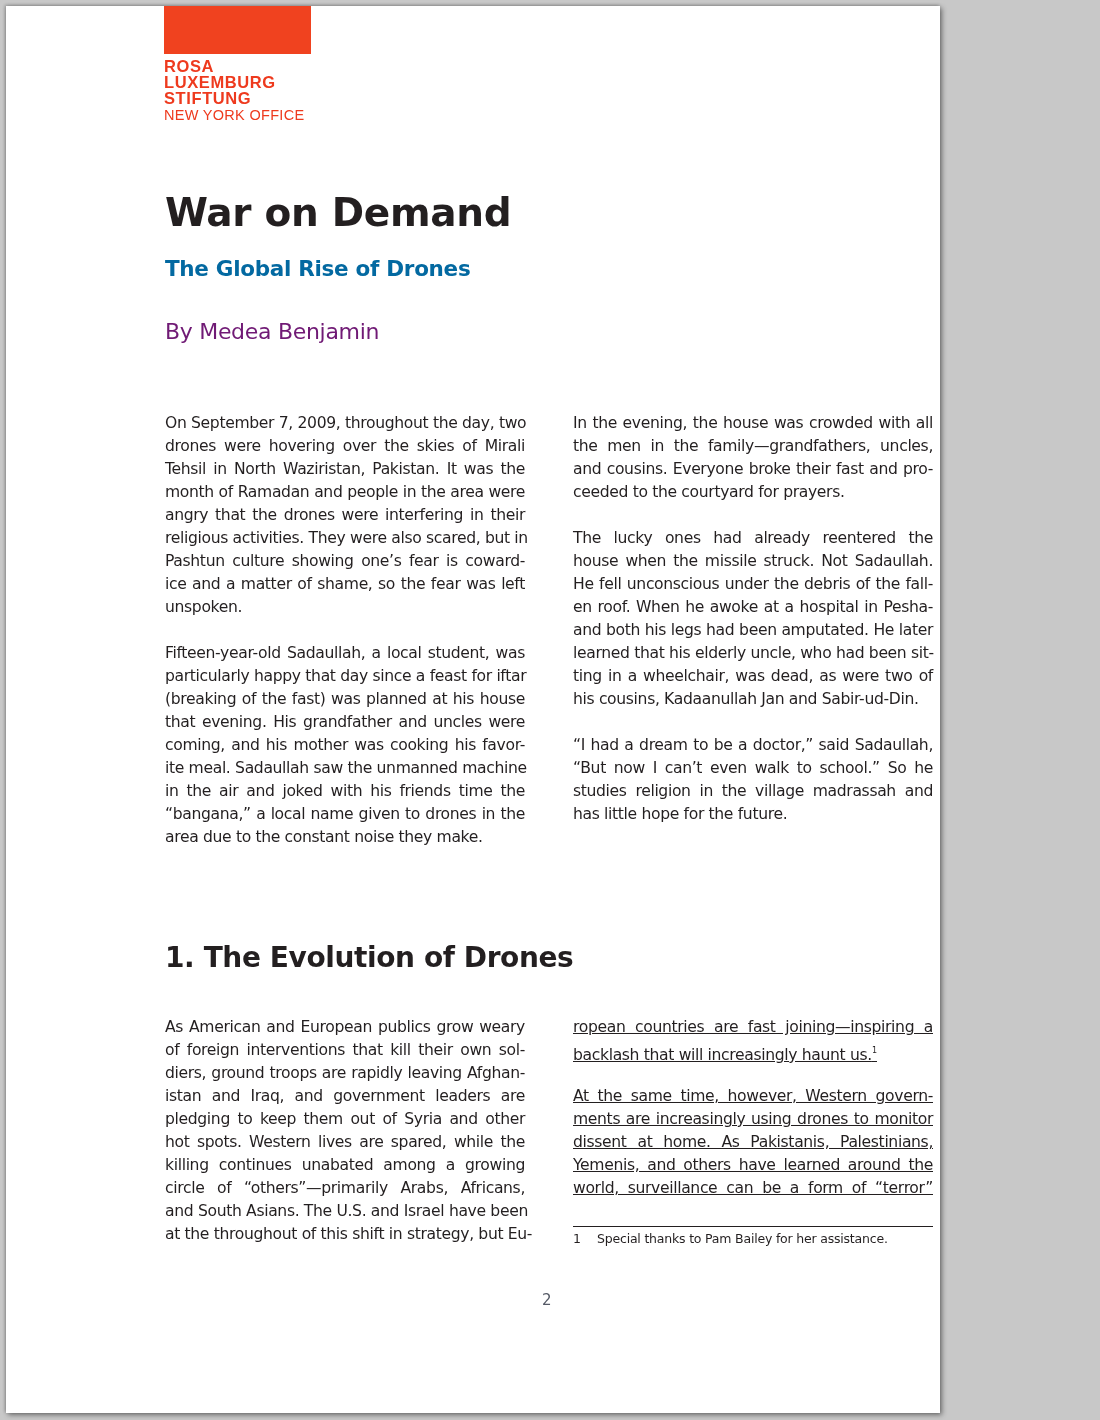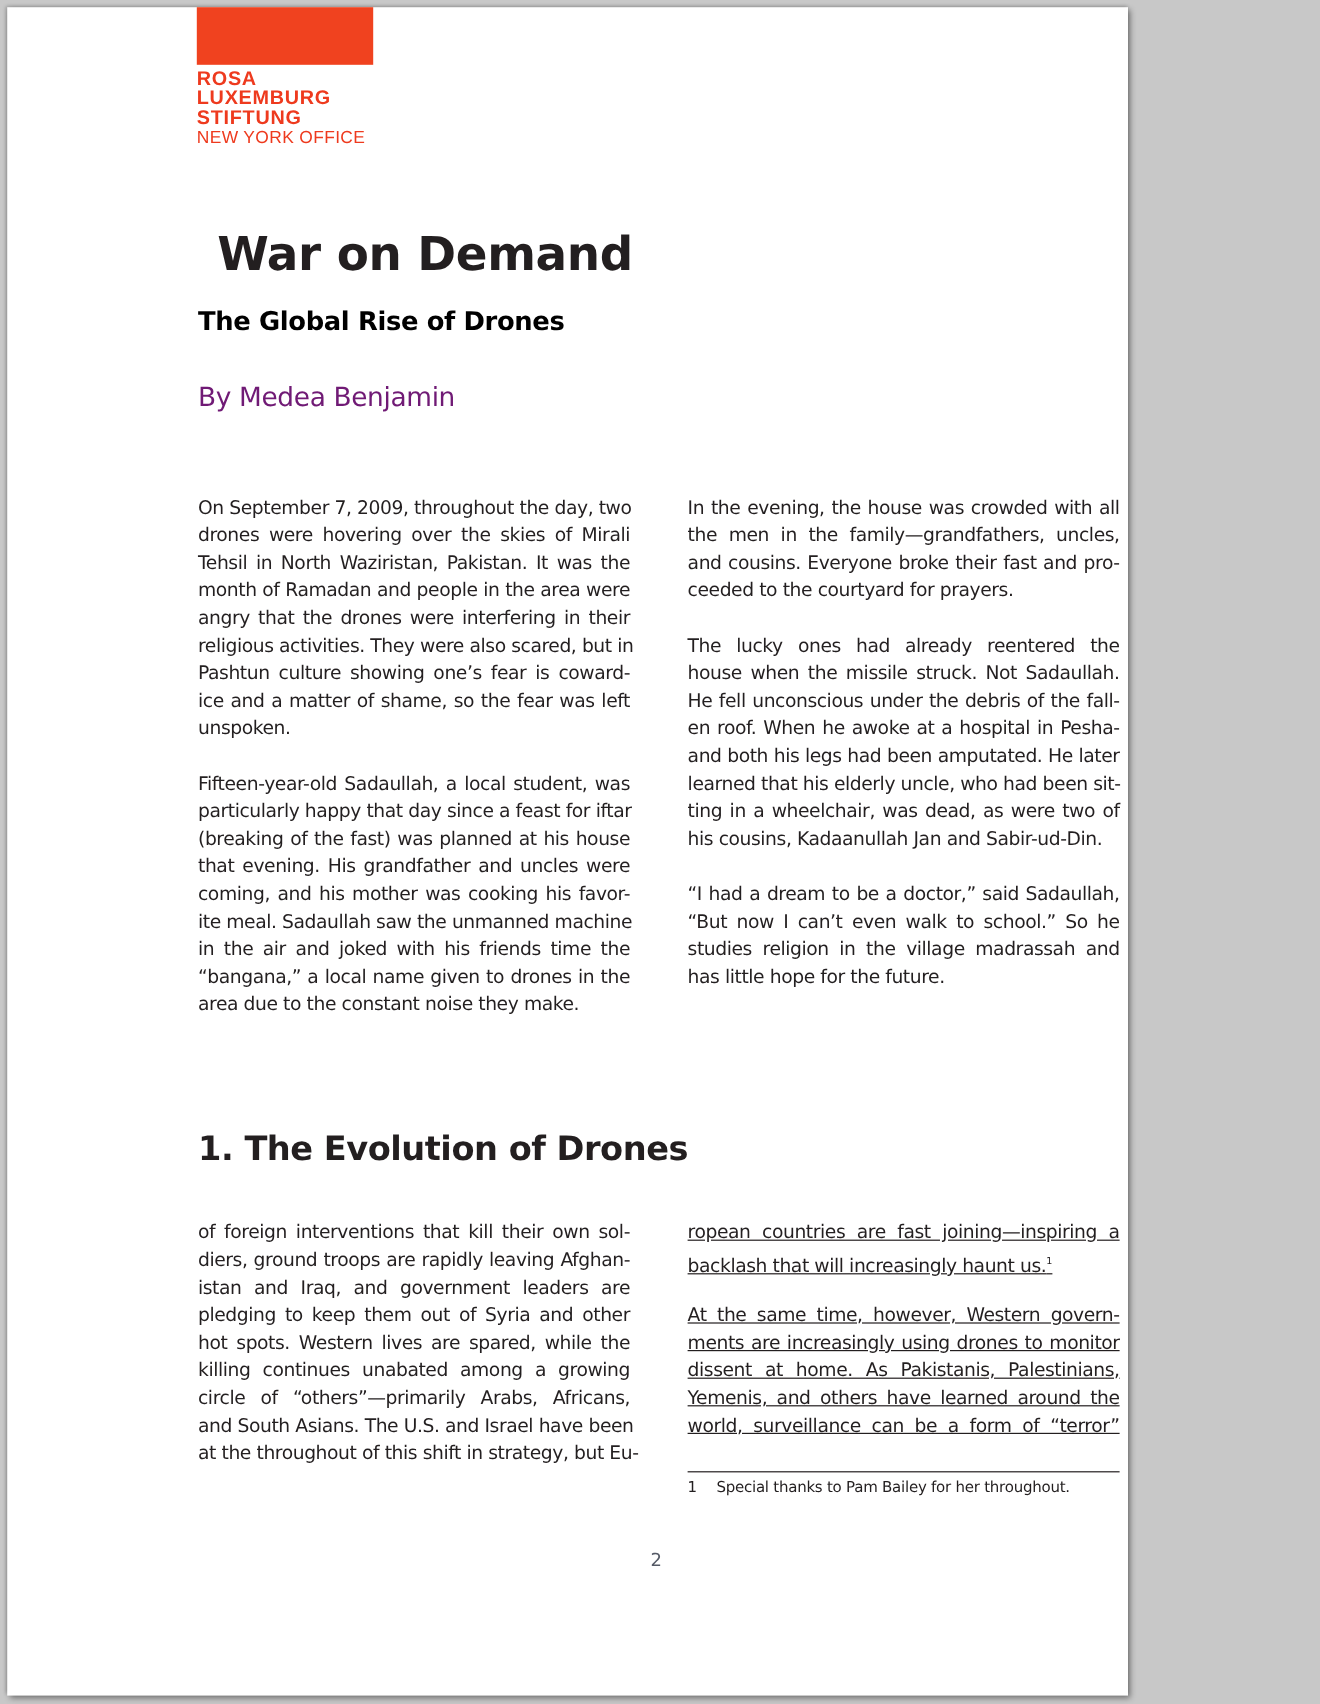--- a/index.html
+++ b/index.html
@@ -37,34 +37,34 @@
     display: block;
   }
   .logo-text .office {
     font-size: 14.5px;
     letter-spacing: 0.3px;
     display: block;
     margin-top: 1px;
   }
   .title {
     position: absolute;
-    left: 175px; top: 184px;
+    left: 159px; top: 184px;
     font-size: 39px;
     font-weight: bold;
     color: #231f20;
     margin: 0;
     letter-spacing: -0.3px;
     font-family: "DejaVu Sans", sans-serif;
   }
   .subtitle {
     position: absolute;
     left: 159px; top: 250px;
     font-size: 21.5px;
     font-weight: bold;
-    color: #000000;
+    color: #0369a1;
     margin: 0;
     letter-spacing: -0.3px;
   }
   .byline {
     position: absolute;
     left: 159px; top: 313px;
     font-size: 22px;
     color: #701a75;
     margin: 0;
     letter-spacing: -0.3px;
@@ -188,20 +188,21 @@
       <span class="line">“But now I can’t even walk to school.” So he</span>
       <span class="line">studies religion in the village madrassah and</span>
       <span class="line last">has little hope for the future.</span>
     </p>
   </div>
 
   <h3 class="section-heading">1. The Evolution of Drones</h3>
 
   <div class="col col3">
     <p>
+      <span class="line">As American and European publics grow weary</span>
       <span class="line">of foreign interventions that kill their own sol-</span>
       <span class="line">diers, ground troops are rapidly leaving Afghan-</span>
       <span class="line">istan and Iraq, and government leaders are</span>
       <span class="line">pledging to keep them out of Syria and other</span>
       <span class="line">hot spots. Western lives are spared, while the</span>
       <span class="line">killing continues unabated among a growing</span>
       <span class="line">circle of “others”—primarily Arabs, Africans,</span>
       <span class="line">and South Asians. The U.S. and Israel have been</span>
       <span class="line">at the throughout of this shift in strategy, but Eu-</span>
     </p>
@@ -216,17 +217,17 @@
       <span class="line">At the same time, however, Western govern-</span>
       <span class="line">ments are increasingly using drones to monitor</span>
       <span class="line">dissent at home. As Pakistanis, Palestinians,</span>
       <span class="line">Yemenis, and others have learned around the</span>
       <span class="line">world, surveillance can be a form of “terror”</span>
     </p>
   </div>
 
   <div class="fn-rule"></div>
   <div class="footnote">
-    <span class="num">1</span><span>Special thanks to Pam Bailey for her throughout.</span>
+    <span class="num">1</span><span>Special thanks to Pam Bailey for her assistance.</span>
   </div>
 
   <div class="page-num">2</div>
 </div>
 
 </body></html>

